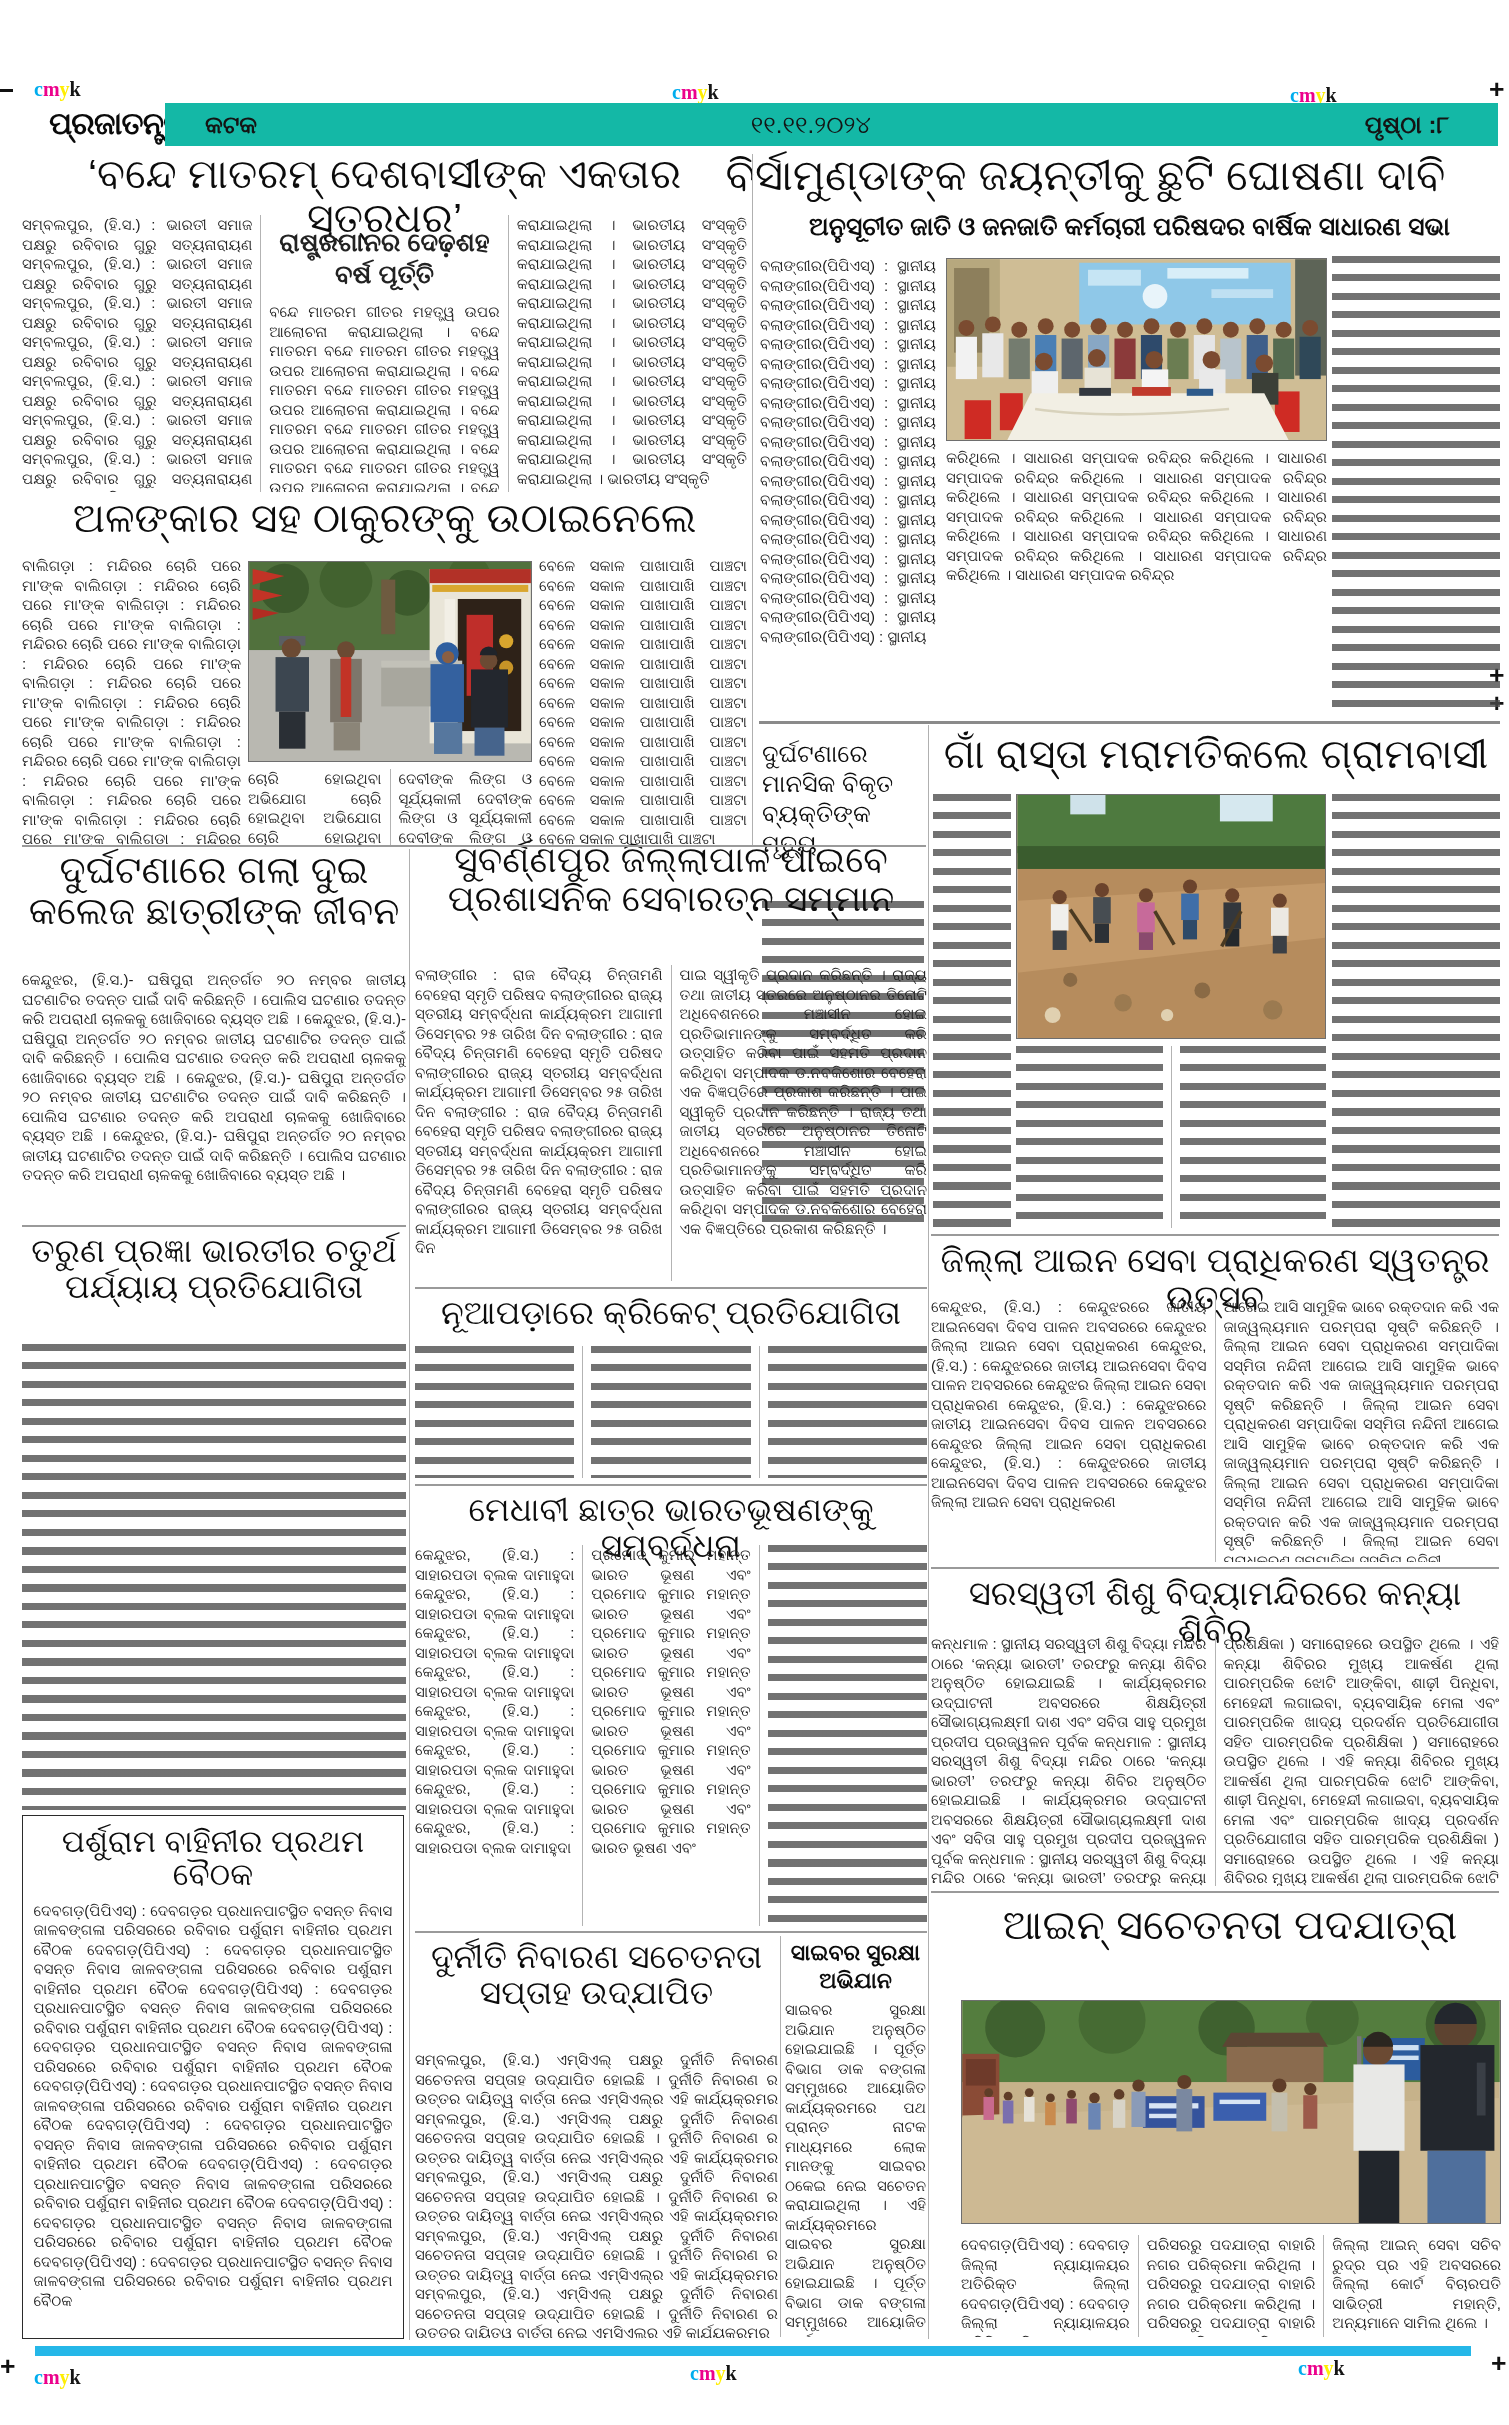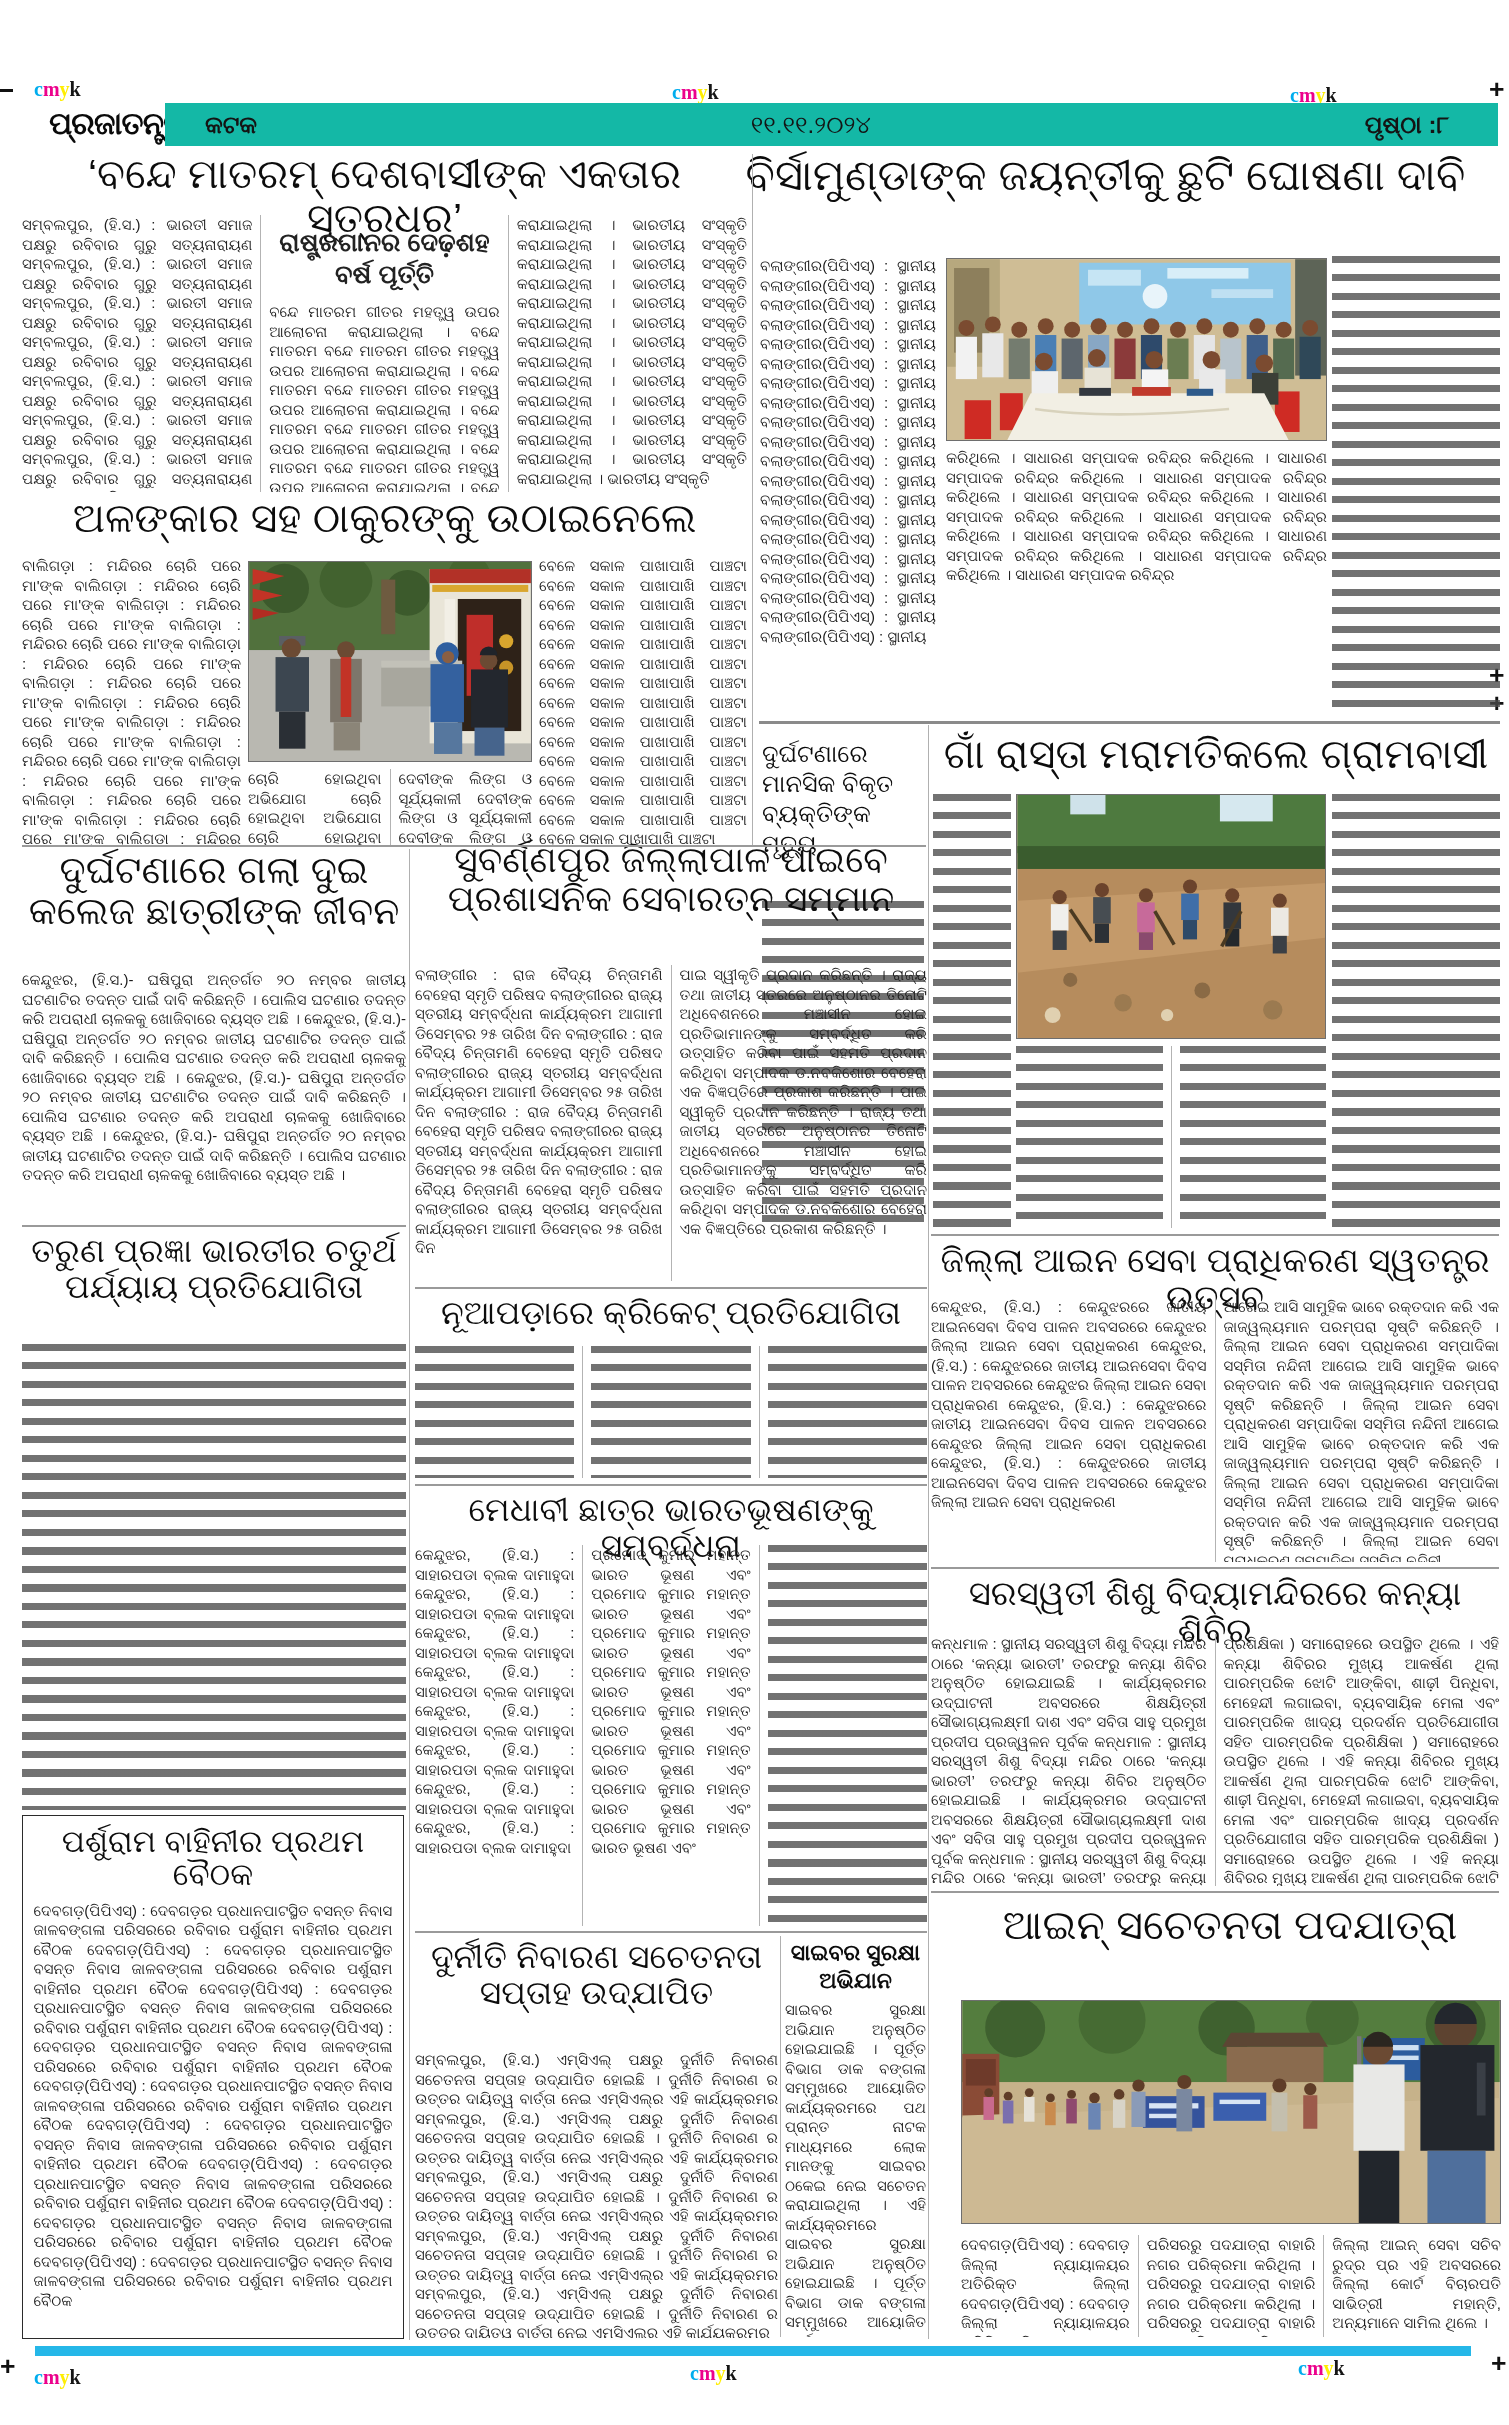--- a/index.html
+++ b/index.html
@@ -106,21 +106,22 @@
     </svg>
   </div>
   <div class="abs" style="left:248px;top:769px;width:284px;height:78px">
     <div class="cols">
       <div class="col">ଚୋରି ହୋଇଥିବା ଅଭିଯୋଗ ଚୋରି ହୋଇଥିବା ଅଭିଯୋଗ ଚୋରି ହୋଇଥିବା ଅଭିଯୋଗ ଚୋରି ହୋଇଥିବା ଅଭିଯୋଗ ଚୋରି ହୋଇଥିବା ଅଭିଯୋଗ</div>
       <div class="col">ଦେବୀଙ୍କ ଲିଙ୍ଗ ଓ ସୂର୍ଯ୍ୟକାଳୀ ଦେବୀଙ୍କ ଲିଙ୍ଗ ଓ ସୂର୍ଯ୍ୟକାଳୀ ଦେବୀଙ୍କ ଲିଙ୍ଗ ଓ ସୂର୍ଯ୍ୟକାଳୀ ଦେବୀଙ୍କ ଲିଙ୍ଗ ଓ ସୂର୍ଯ୍ୟକାଳୀ ଦେବୀଙ୍କ ଲିଙ୍ଗ ଓ ସୂର୍ଯ୍ୟକାଳୀ</div>
     </div>
   </div>
   <div class="abs" style="left:539px;top:556px;width:208px;height:291px;overflow:hidden;text-align:justify;font-size:15px;line-height:1.3">ବେଳେ ସକାଳ ପାଖାପାଖି ପାଞ୍ଚଟା ବେଳେ ସକାଳ ପାଖାପାଖି ପାଞ୍ଚଟା ବେଳେ ସକାଳ ପାଖାପାଖି ପାଞ୍ଚଟା ବେଳେ ସକାଳ ପାଖାପାଖି ପାଞ୍ଚଟା ବେଳେ ସକାଳ ପାଖାପାଖି ପାଞ୍ଚଟା ବେଳେ ସକାଳ ପାଖାପାଖି ପାଞ୍ଚଟା ବେଳେ ସକାଳ ପାଖାପାଖି ପାଞ୍ଚଟା ବେଳେ ସକାଳ ପାଖାପାଖି ପାଞ୍ଚଟା ବେଳେ ସକାଳ ପାଖାପାଖି ପାଞ୍ଚଟା ବେଳେ ସକାଳ ପାଖାପାଖି ପାଞ୍ଚଟା ବେଳେ ସକାଳ ପାଖାପାଖି ପାଞ୍ଚଟା ବେଳେ ସକାଳ ପାଖାପାଖି ପାଞ୍ଚଟା ବେଳେ ସକାଳ ପାଖାପାଖି ପାଞ୍ଚଟା ବେଳେ ସକାଳ ପାଖାପାଖି ପାଞ୍ଚଟା ବେଳେ ସକାଳ ପାଖାପାଖି ପାଞ୍ଚଟା</div>
 
-  <div class="abs hl" style="left:735px;top:152px;width:741px;font-size:43px">ବିର୍ସାମୁଣ୍ଡାଙ୍କ ଜୟନ୍ତୀକୁ ଛୁଟି ଘୋଷଣା ଦାବି</div>
+  <div class="abs hl" style="left:715px;top:152px;width:741px;font-size:43px">ବିର୍ସାମୁଣ୍ଡାଙ୍କ ଜୟନ୍ତୀକୁ ଛୁଟି ଘୋଷଣା ଦାବି</div>
+  <div class="abs hl" style="left:759px;top:213px;width:741px;font-size:25px;font-weight:700">ଅନୁସୂଚୀତ ଜାତି ଓ ଜନଜାତି କର୍ମଚାରୀ ପରିଷଦର ବାର୍ଷିକ ସାଧାରଣ ସଭା</div>
   <div class="abs" style="left:760px;top:256px;width:176px;height:459px;overflow:hidden;text-align:justify;font-size:15px;line-height:1.3">ବଲାଙ୍ଗୀର(ପିପିଏସ୍) : ସ୍ଥାନୀୟ ବଲାଙ୍ଗୀର(ପିପିଏସ୍) : ସ୍ଥାନୀୟ ବଲାଙ୍ଗୀର(ପିପିଏସ୍) : ସ୍ଥାନୀୟ ବଲାଙ୍ଗୀର(ପିପିଏସ୍) : ସ୍ଥାନୀୟ ବଲାଙ୍ଗୀର(ପିପିଏସ୍) : ସ୍ଥାନୀୟ ବଲାଙ୍ଗୀର(ପିପିଏସ୍) : ସ୍ଥାନୀୟ ବଲାଙ୍ଗୀର(ପିପିଏସ୍) : ସ୍ଥାନୀୟ ବଲାଙ୍ଗୀର(ପିପିଏସ୍) : ସ୍ଥାନୀୟ ବଲାଙ୍ଗୀର(ପିପିଏସ୍) : ସ୍ଥାନୀୟ ବଲାଙ୍ଗୀର(ପିପିଏସ୍) : ସ୍ଥାନୀୟ ବଲାଙ୍ଗୀର(ପିପିଏସ୍) : ସ୍ଥାନୀୟ ବଲାଙ୍ଗୀର(ପିପିଏସ୍) : ସ୍ଥାନୀୟ ବଲାଙ୍ଗୀର(ପିପିଏସ୍) : ସ୍ଥାନୀୟ ବଲାଙ୍ଗୀର(ପିପିଏସ୍) : ସ୍ଥାନୀୟ ବଲାଙ୍ଗୀର(ପିପିଏସ୍) : ସ୍ଥାନୀୟ ବଲାଙ୍ଗୀର(ପିପିଏସ୍) : ସ୍ଥାନୀୟ ବଲାଙ୍ଗୀର(ପିପିଏସ୍) : ସ୍ଥାନୀୟ ବଲାଙ୍ଗୀର(ପିପିଏସ୍) : ସ୍ଥାନୀୟ ବଲାଙ୍ଗୀର(ପିପିଏସ୍) : ସ୍ଥାନୀୟ ବଲାଙ୍ଗୀର(ପିପିଏସ୍) : ସ୍ଥାନୀୟ</div>
   <div class="photo" style="left:946px;top:258px;width:381px;height:183px">
     <svg width="379" height="182" viewBox="0 0 430 206">
       <rect width="430" height="206" fill="#cfbd95"></rect>
       <rect x="0" y="0" width="60" height="122" fill="#b7a87e"></rect>
       <rect x="8" y="10" width="40" height="96" fill="#8d7f5c"></rect>
       <rect x="395" y="0" width="35" height="132" fill="#5d6457"></rect>
       <rect x="150" y="4" width="240" height="70" fill="#8fc8e8"></rect>
       <rect x="160" y="12" width="60" height="18" fill="#c6e5f4"></rect>
       <rect x="250" y="10" width="92" height="12" fill="#d8eef8"></rect>

